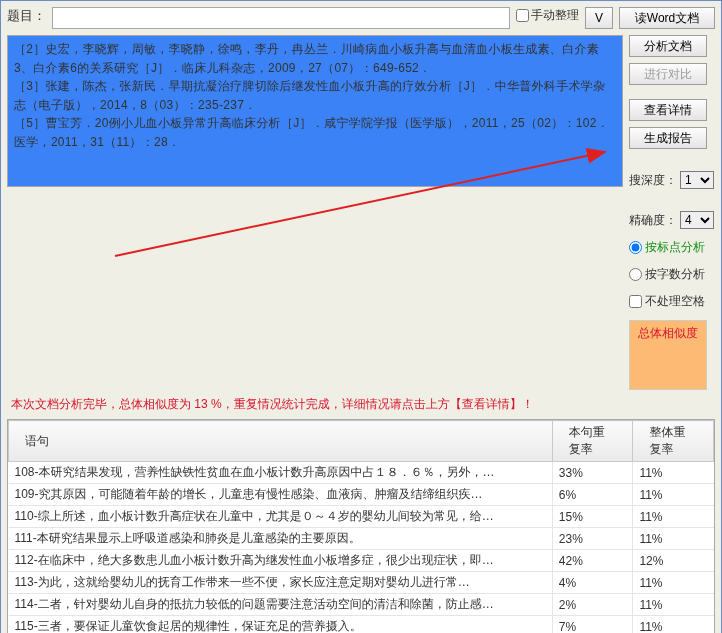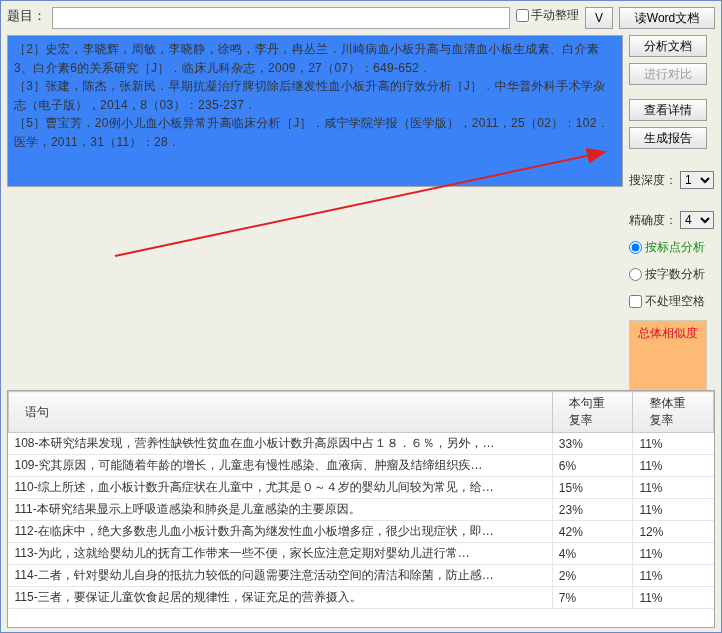--- a/index.html
+++ b/index.html
@@ -88,20 +88,21 @@
       </div>
     </div>
     <svg class="diag" width="620" height="260">
       <defs>
           <marker id="ah" markerWidth="10" markerHeight="8" refX="9" refY="4" orient="auto">
             <path d="M0,0 L10,4 L0,8 Z" fill="#e02020"></path>
           </marker>
         </defs>
       <line x1="115" y1="256" x2="605" y2="152" stroke="#e02020" stroke-width="2" marker-end="url(#ah)"></line>
     </svg>
+    <div class="status">本次文档分析完毕，总体相似度为 13 %，重复情况统计完成，详细情况请点击上方【查看详情】！</div>
     <div class="tbl-wrap">
       <table class="tbl">
         <colgroup>
             <col style="width:540px">
             <col style="width:80px">
             <col style="width:80px">
           </colgroup>
         <thead>
             <tr>
           <th>语句</th>

